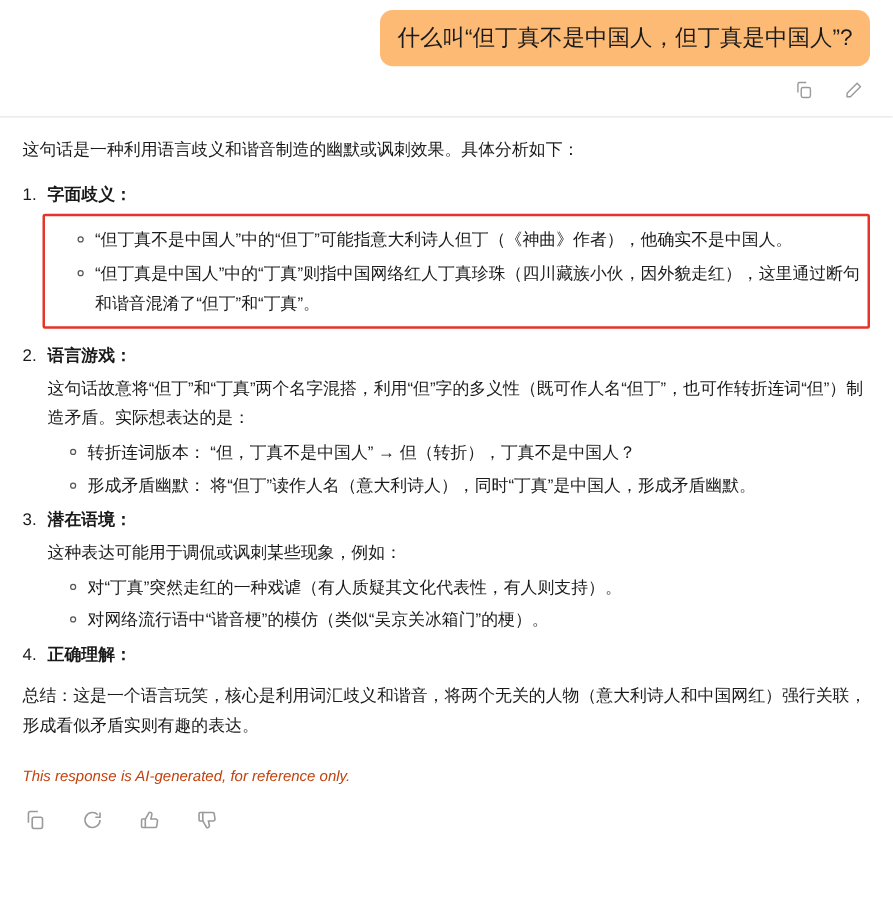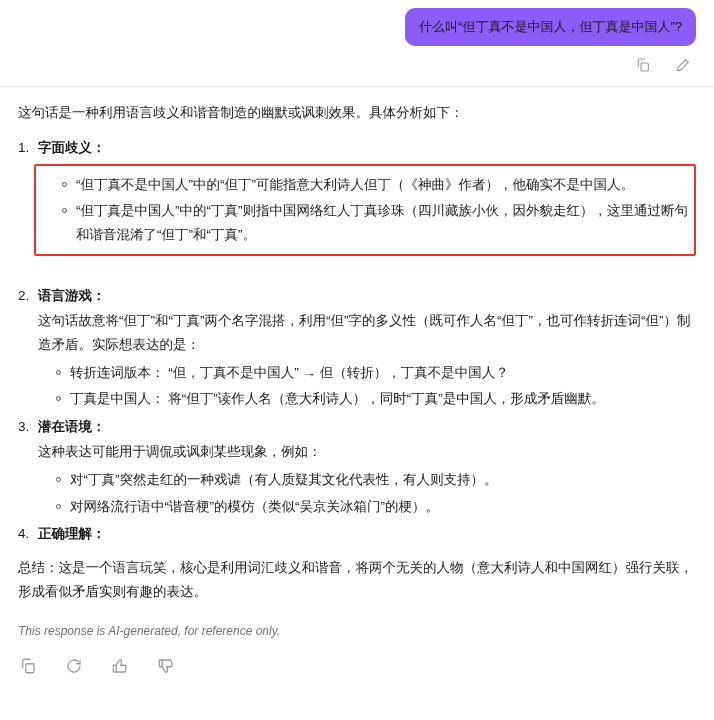--- a/index.html
+++ b/index.html
@@ -25,24 +25,24 @@
     padding: 0 18px;
   }
 
   
   .user-row {
     display: flex;
     justify-content: flex-end;
     padding-top: 8px;
   }
   .user-bubble {
-    background: #8b5cf6;
+    background: #fdba74;
     border-radius: 10px;
     padding: 9px 14px;
-    font-size: 13px;
+    font-size: 18px;
     color: #1a1a1a;
     max-width: 480px;
     line-height: 1.5;
   }
   .user-actions {
     display: flex;
     justify-content: flex-end;
     gap: 22px;
     padding: 10px 4px 0 0;
   }
@@ -114,33 +114,33 @@
     border: 1px solid #555;
     box-sizing: border-box;
   }
   b, .b { font-weight: normal; }
 
   
   .redbox {
     border: 2px solid #e5352b;
     border-radius: 2px;
     padding: 7px 0 7px 8px;
-    margin: 4px 0 28px -4px;
+    margin: 4px 0 10px -4px;
   }
   .redbox .bullets { margin-top: 0; }
   .redbox .bullets > li:last-child { margin-bottom: 0; }
   .redbox p { margin: 0; }
 
   .summary {
     margin: 10px 0 0 0;
   }
 
   
   .ai-note {
-    color: #737373;
+    color: #c2410c;
     font-size: 12px;
     font-style: italic;
     margin-top: 18px;
   }
   .foot-actions {
     display: flex;
     gap: 26px;
     align-items: center;
     margin-top: 14px;
     color: #8a8a8a;
@@ -186,21 +186,21 @@
             <li><span>“但丁真是中国人”中的“丁真”则指中国网络红人</span><b>丁真珍珠</b><span>（四川藏族小伙，因外貌走红），这里通过断句和谐音混淆了“但丁”和“丁真”。</span></li>
           </ul>
         </div>
       </li>
 
       <li>
         <span class="sec-title">语言游戏：</span>
         <div class="sec-body">这句话故意将“但丁”和“丁真”两个名字混搭，利用“但”字的多义性（既可作人名“但丁”，也可作转折连词“但”）制造矛盾。实际想表达的是：</div>
         <ul class="bullets">
           <li><b>转折连词版本：</b><span> “但，丁真不是中国人” → 但（转折），丁真不是中国人？</span></li>
-          <li><b>丁真是中国人：</b><span> 将“但丁”读作人名（意大利诗人），同时“丁真”是中国人，形成矛盾幽默。</span></li>
+          <li><b>形成矛盾幽默：</b><span> 将“但丁”读作人名（意大利诗人），同时“丁真”是中国人，形成矛盾幽默。</span></li>
         </ul>
       </li>
 
       <li>
         <span class="sec-title">潜在语境：</span>
         <div class="sec-body">这种表达可能用于调侃或讽刺某些现象，例如：</div>
         <ul class="bullets">
           <li><span>对“丁真”突然走红的一种戏谑（有人质疑其文化代表性，有人则支持）。</span></li>
           <li><span>对网络流行语中“谐音梗”的模仿（类似“吴京关冰箱门”的梗）。</span></li>
         </ul>

